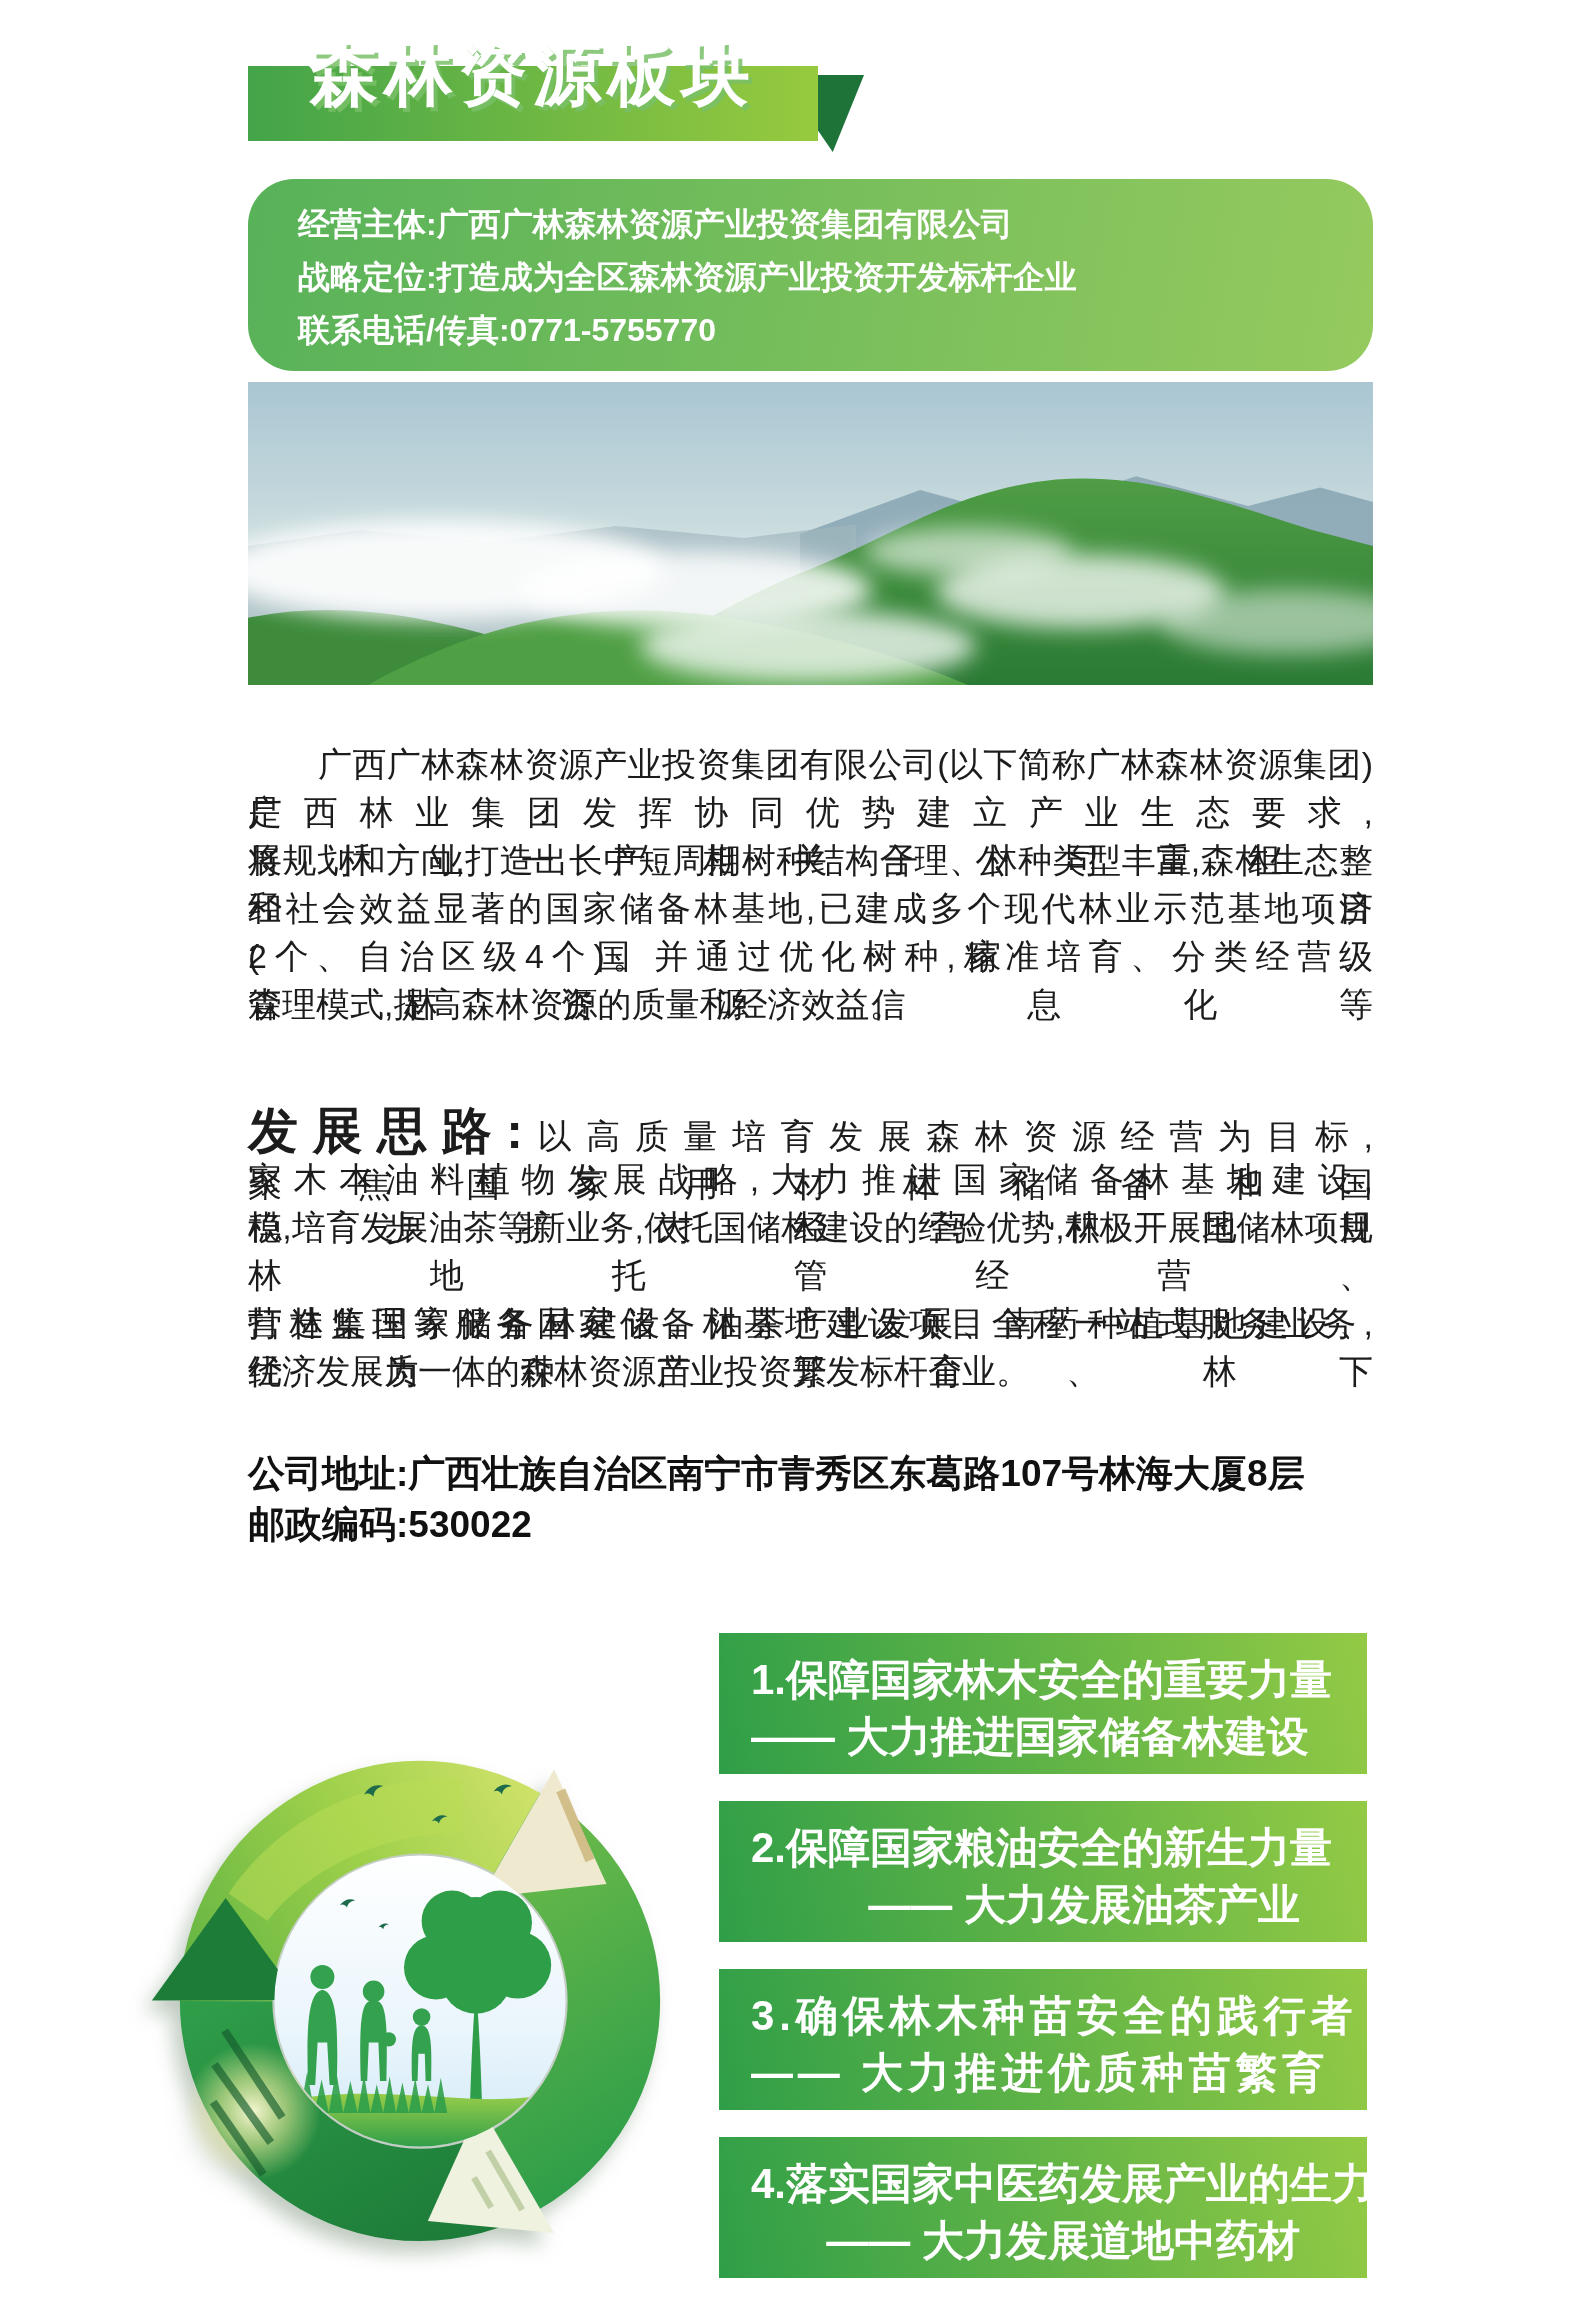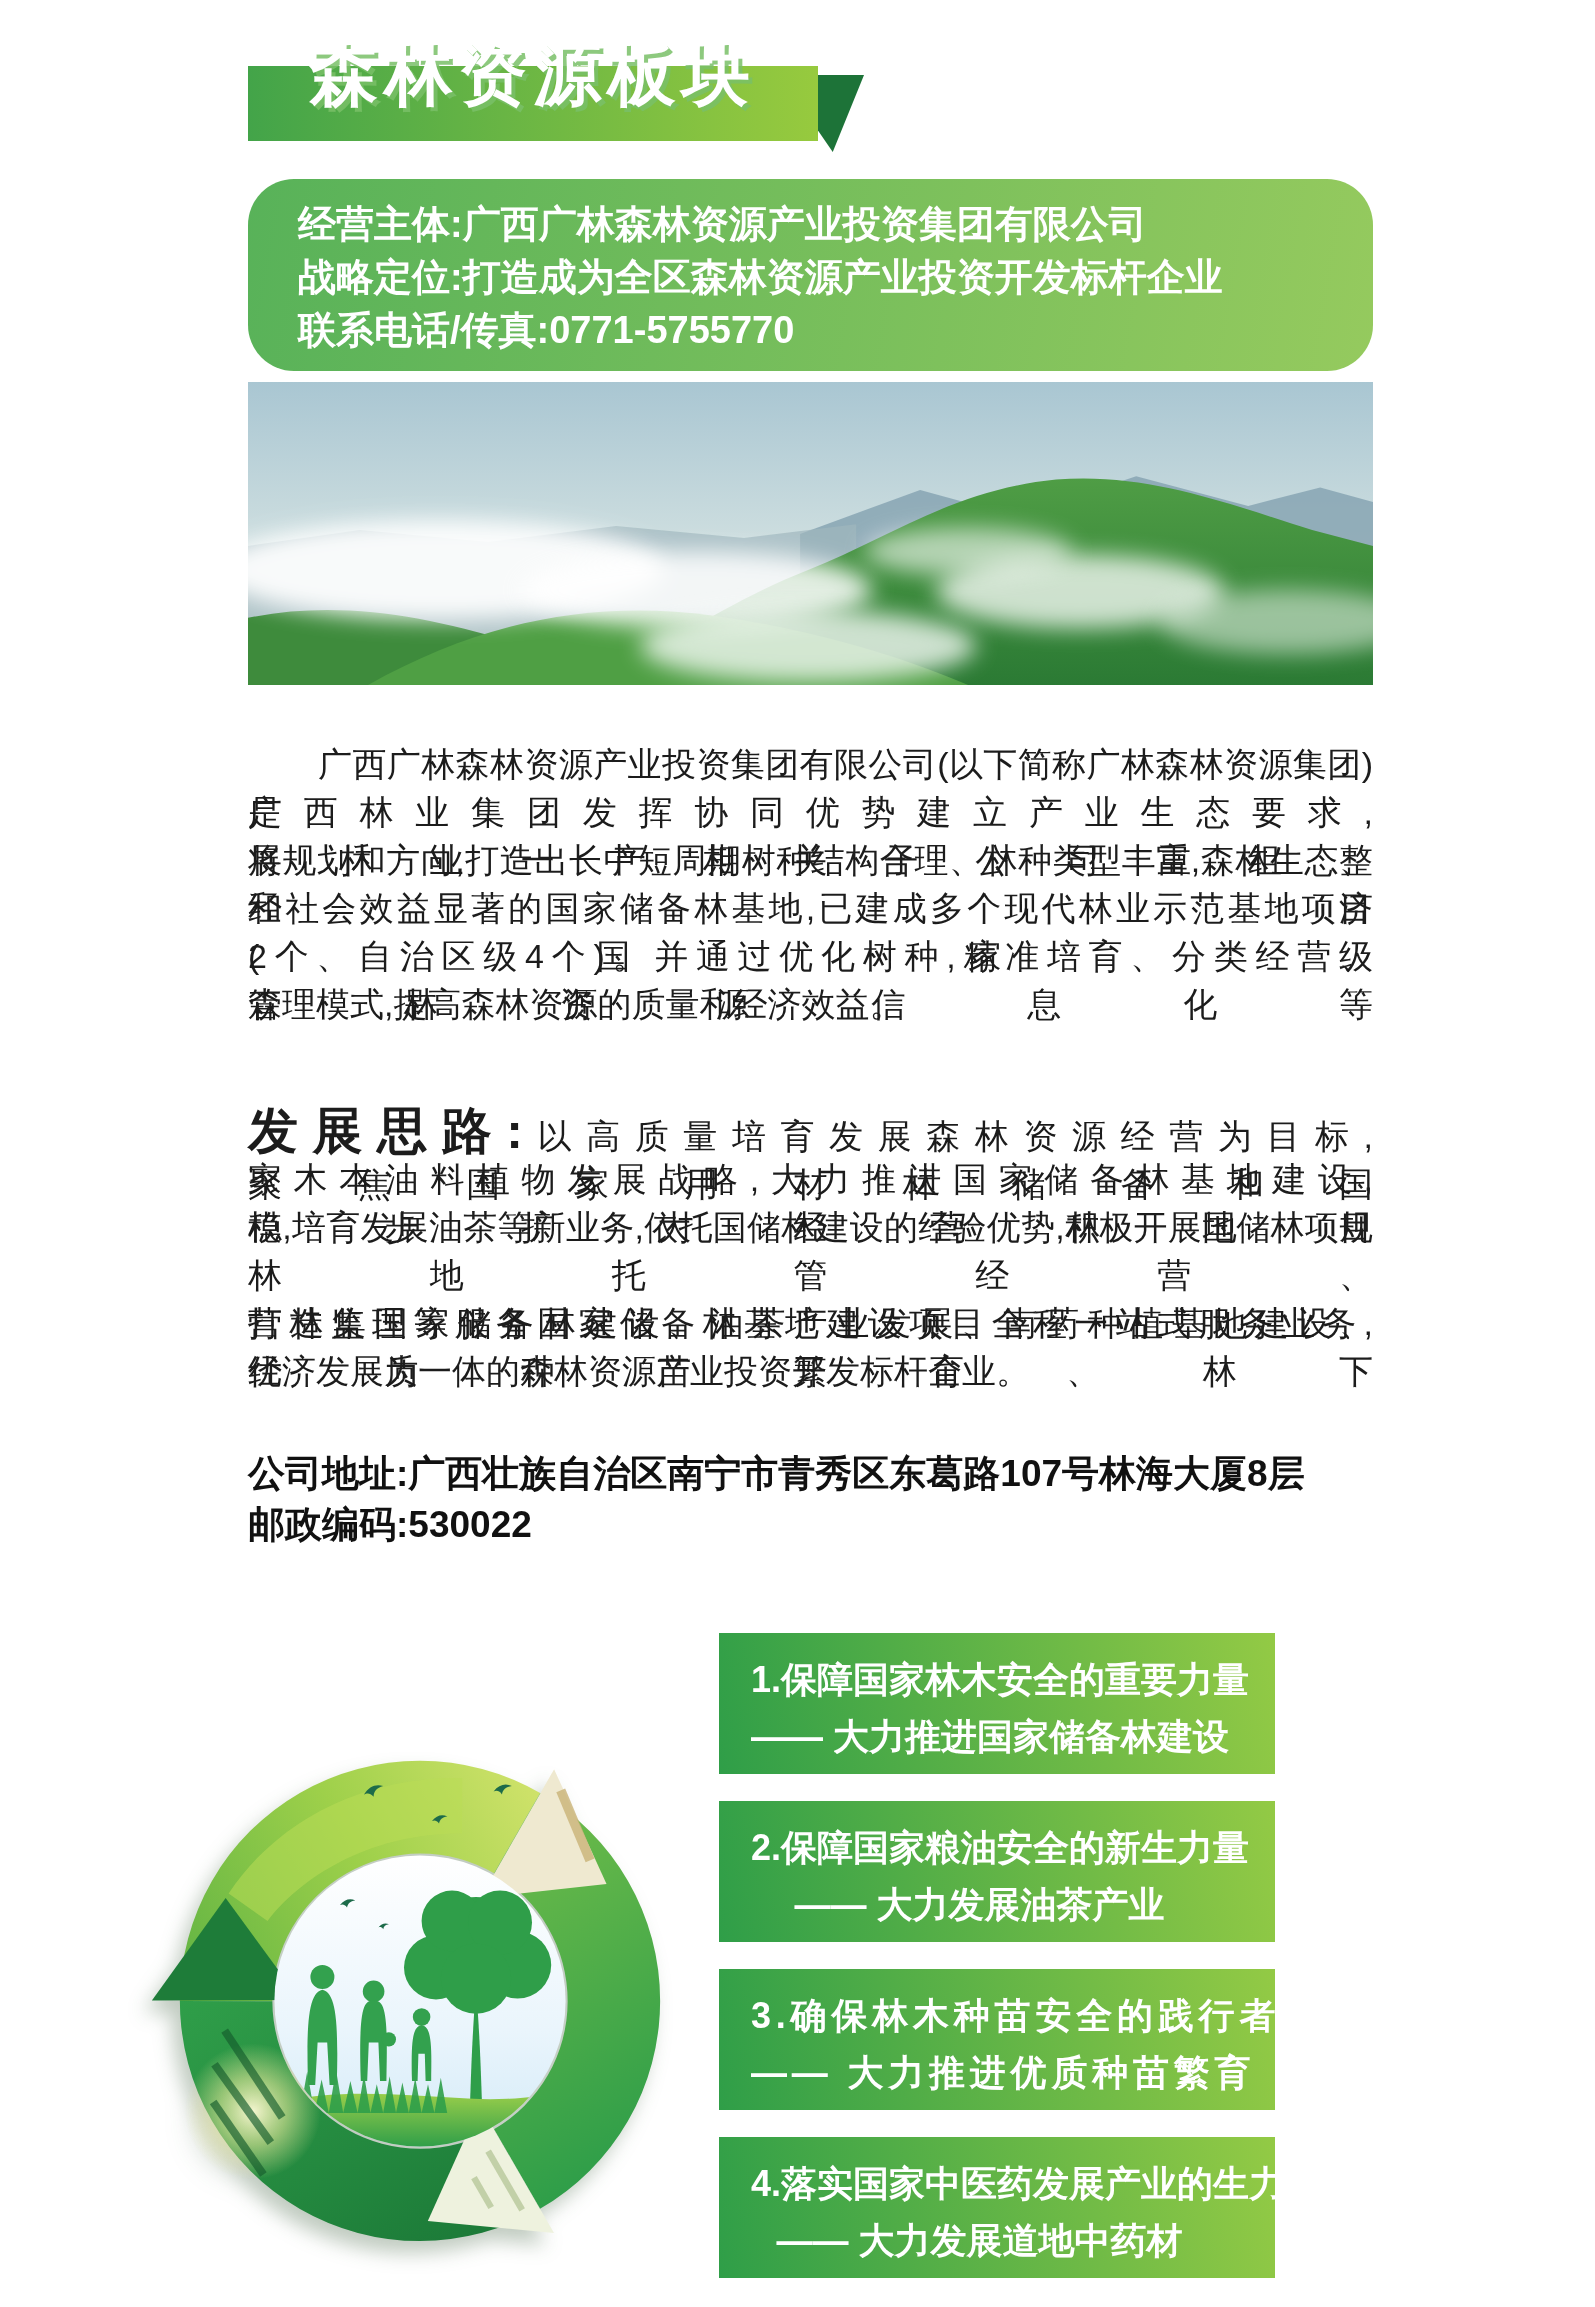--- a/index.html
+++ b/index.html
@@ -12,40 +12,40 @@
     background:linear-gradient(90deg,#43a449,#97ca3e); }
   .banner-wedge { position:absolute; left:818px; top:75px; width:46px; height:77px;
     background:#1d7338; clip-path:polygon(0 0,100% 0,32% 100%,0 72%); }
   .banner-title { position:absolute; left:248px; top:17.6px; width:570px; margin:0;
     text-align:center; font-size:68px; font-weight:800; letter-spacing:6.4px; color:#ffffff;
     line-height:112px; text-shadow:4px 4px 0 rgba(121,191,103,0.85); white-space:nowrap; }
   
   .info-box { position:absolute; left:248px; top:179px; width:1125px; height:192px;
     border-radius:46px; background:linear-gradient(100deg,#58b259,#95ca5e);
     box-sizing:border-box; padding:19px 0 0 50px; }
-  .info-line { font-size:38px; font-weight:700; color:#ffffff; line-height:53px; white-space:nowrap; }
+  .info-line { font-size:32px; font-weight:700; color:#ffffff; line-height:53px; white-space:nowrap; }
   
   .photo { position:absolute; left:248px; top:382px; width:1125px; height:303px; display:block; }
   
   .para { position:absolute; left:248px; width:1125px; color:#1c1c1c; font-size:34px; }
   .para1 { top:740px; }
   .para2 { top:1107px; }
   .bline { height:48px; line-height:48px; text-align:justify; text-align-last:justify;
     word-break:keep-all; }
   .bline.end { text-align:left; text-align-last:left; }
   .indent { text-indent:70px; }
   .plabel { font-weight:700; font-size:50px; }
   
   .address { position:absolute; left:248px; top:1448px; width:1125px; color:#111111;
     font-size:37px; font-weight:700; }
   .aline { height:51px; line-height:51px; white-space:nowrap; }
   
-  .hbox { position:absolute; left:719px; width:556px; height:141px;
+  .hbox { position:absolute; left:719px; width:648px; height:141px;
     background:linear-gradient(78deg,#2f9e48,#93ca45); color:#ffffff; font-weight:700;
-    font-size:36px; box-sizing:border-box; padding:24px 67px 0 32px; text-align:center; }
+    font-size:42px; box-sizing:border-box; padding:24px 67px 0 32px; text-align:right; }
   .hb1 { top:1633px; } .hb2 { top:1801px; } .hb3 { top:1969px; } .hb4 { top:2137px; }
   .hline1 { height:46px; line-height:46px; white-space:nowrap; }
   .hline2 { height:46px; line-height:46px; margin-top:11.2px; white-space:nowrap; }
   .spaced { letter-spacing:4.8px; }
   
   .recycle { position:absolute; left:144px; top:1689px; width:552px; height:616px; display:block;
     filter:drop-shadow(-8px 12.8px 9.6px rgba(30,70,30,0.28)); }
 </style>
 </head>
 <body>

